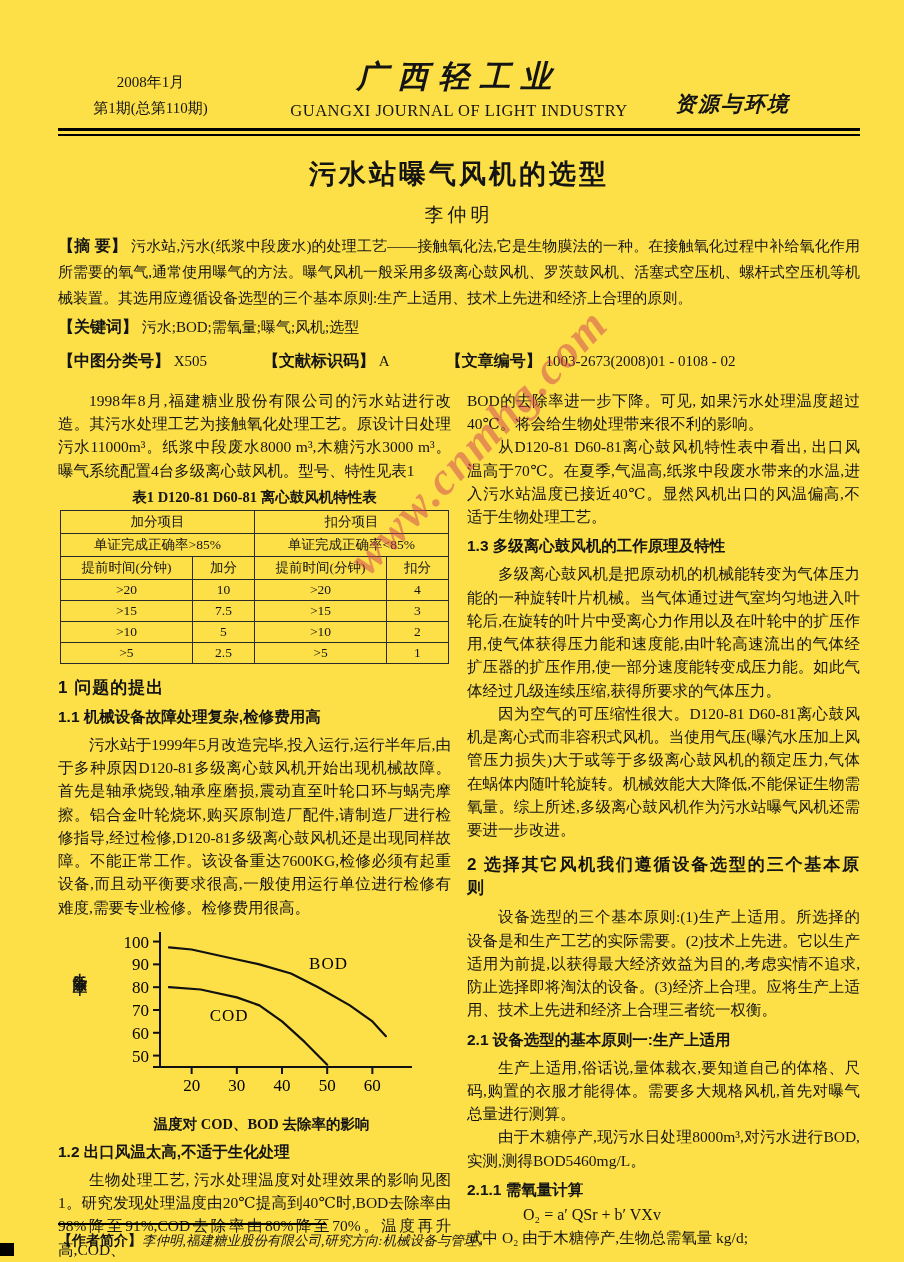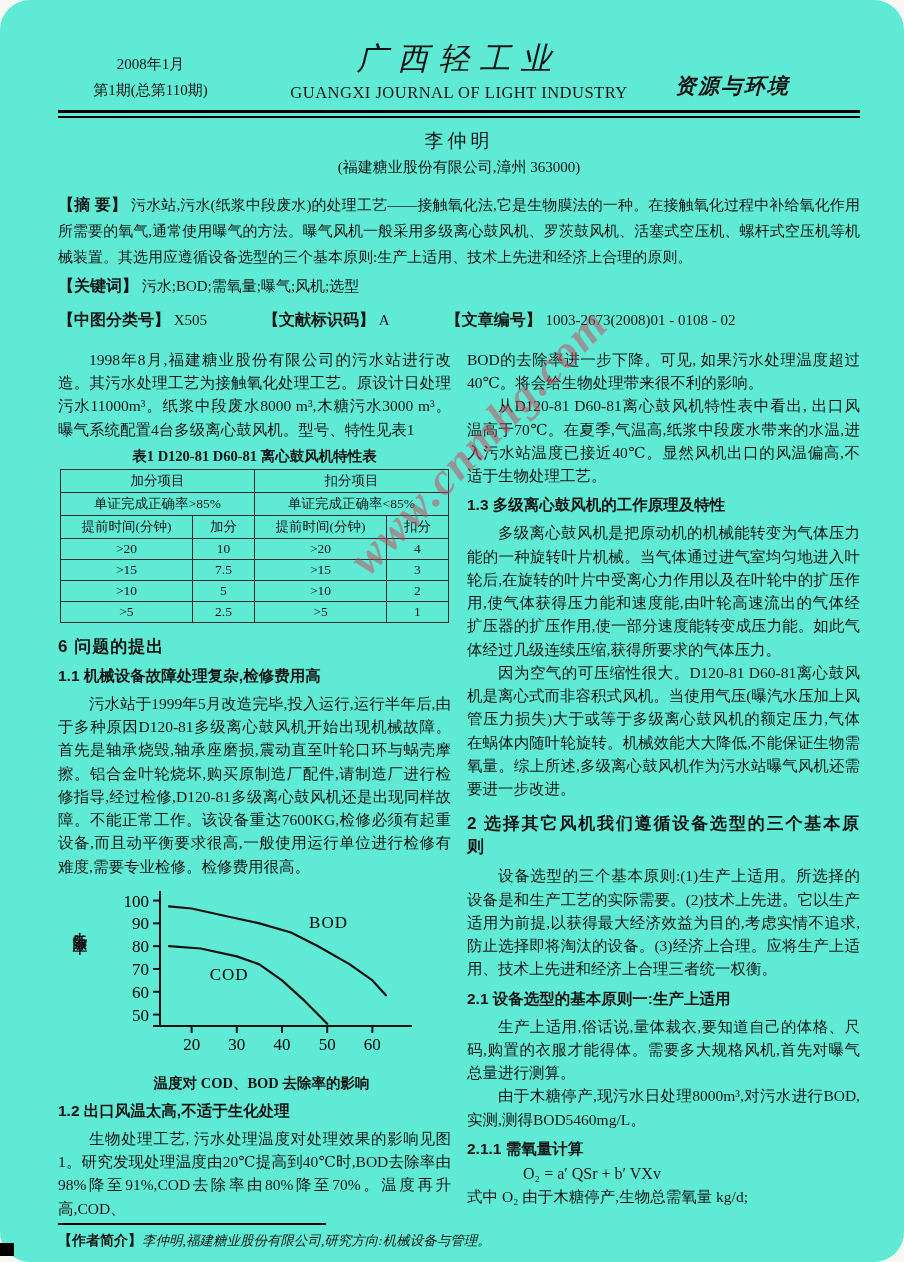--- a/index.html
+++ b/index.html
@@ -1,23 +1,23 @@
 <!DOCTYPE html>
 <html><head>
 <meta charset="utf-8">
 <style>
   html,body{margin:0;padding:0;}
   body{width:904px;height:1262px;background:#f7f7f4;position:relative;overflow:hidden;
        font-family:"Liberation Serif","DejaVu Serif",serif;color:#141414;}
-  .page{position:absolute;inset:0;background:#5eead4;padding:38px 44px 0 58px;box-sizing:border-box;border-radius:30px;}
+  .page{position:absolute;inset:0;background:#fde047;padding:56px 44px 0 58px;box-sizing:border-box;}
   
   .hdr{display:grid;grid-template-columns:185px 1fr 185px;align-items:end;}
   .hdr-left{font-size:15px;text-align:center;line-height:1.7;}
   .hdr-center{text-align:center;}
-  .cn-journal{font-size:31px;font-weight:normal;font-style:italic;letter-spacing:10px;}
+  .cn-journal{font-size:31px;font-weight:bold;font-style:italic;letter-spacing:10px;}
   .en-journal{font-size:16.5px;letter-spacing:.5px;margin-top:3px;}
   .hdr-right{font-size:21px;font-weight:bold;font-style:italic;text-align:left;padding-bottom:3px;letter-spacing:2px;}
   .double-rule{margin-top:7px;height:3px;border-top:3px solid #000;border-bottom:2px solid #000;}
   
   h1.art-title{margin:20px 0 4px;text-align:center;font-family:"Liberation Sans","DejaVu Sans",sans-serif;
        font-size:27px;letter-spacing:3px;font-weight:bold;}
   .author{text-align:center;font-size:19px;margin:10px 0 4px;letter-spacing:4px;}
   .affiliation{text-align:center;font-size:15px;margin-bottom:14px;}
   
   .abs,.kw,.meta{font-size:15px;line-height:1.72;text-align:justify;}
@@ -69,22 +69,22 @@
       <div>第1期(总第110期)</div>
     </div>
     <div class="hdr-center">
       <div class="cn-journal">广西轻工业</div>
       <div class="en-journal">GUANGXI JOURNAL OF LIGHT INDUSTRY</div>
     </div>
     <div class="hdr-right">资源与环境</div>
   </div>
   <div class="double-rule"></div>
 
+  <h1 class="art-title">污水站曝气风机的选型</h1>
   <div class="author">李仲明</div>
-  <div class="affiliation">(福建糖业股份有限公司,漳州  363000)</div>
 
   <div class="abs">
     <span class="lbl">【摘  要】</span>
     <span>污水站,污水(纸浆中段废水)的处理工艺——接触氧化法,它是生物膜法的一种。在接触氧化过程中补给氧化作用所需要的氧气,通常使用曝气的方法。曝气风机一般采用多级离心鼓风机、罗茨鼓风机、活塞式空压机、螺杆式空压机等机械装置。其选用应遵循设备选型的三个基本原则:生产上适用、技术上先进和经济上合理的原则。</span>
   </div>
   <div class="kw">
     <span class="lbl">【关键词】</span>
     <span>污水;BOD;需氧量;曝气;风机;选型</span>
   </div>
   <div class="meta">
@@ -135,21 +135,21 @@
         </tr>
         <tr>
           <td>&gt;5</td>
               <td>2.5</td>
           <td>&gt;5</td>
               <td>1</td>
         </tr>
       </tbody>
         </table>
 
-      <h2 class="sec">6   问题的提出</h2>
+      <h2 class="sec">1   问题的提出</h2>
       <h3 class="sub">1.1   机械设备故障处理复杂,检修费用高</h3>
       <p class="body">污水站于1999年5月改造完毕,投入运行,运行半年后,由于多种原因D120-81多级离心鼓风机开始出现机械故障。首先是轴承烧毁,轴承座磨损,震动直至叶轮口环与蜗壳摩擦。铝合金叶轮烧坏,购买原制造厂配件,请制造厂进行检修指导,经过检修,D120-81多级离心鼓风机还是出现同样故障。不能正常工作。该设备重达7600KG,检修必须有起重设备,而且动平衡要求很高,一般使用运行单位进行检修有难度,需要专业检修。检修费用很高。</p>
 
       <figure class="fig">
         <div class="ylab">去除率%</div>
         <svg class="chart" width="320" height="168" viewBox="0 0 320 168">
             <line x1="58" y1="5" x2="58" y2="140" stroke="#111" stroke-width="2"></line>
             <line x1="51" y1="140" x2="310" y2="140" stroke="#111" stroke-width="2"></line>
             <line x1="51" y1="128.59649122807016" x2="58" y2="128.59649122807016" stroke="#111" stroke-width="2"></line>
             <text class="tick" x="47" y="134.59649122807016" text-anchor="end">50</text>

